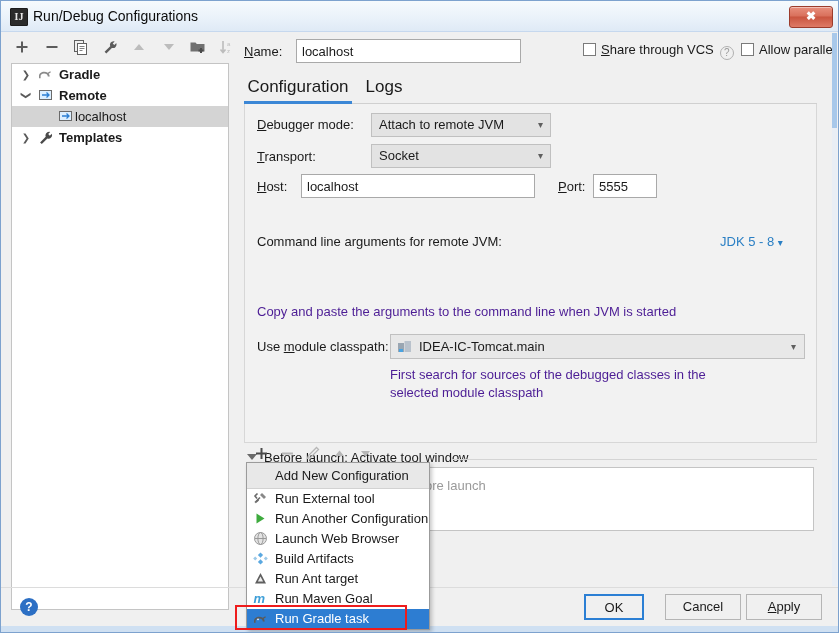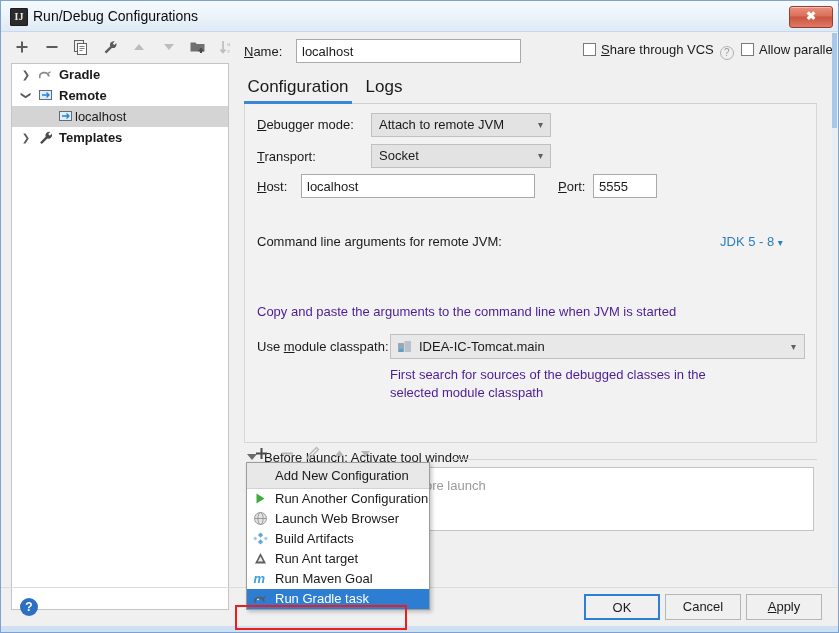--- a/index.html
+++ b/index.html
@@ -688,20 +688,30 @@
     <span class="tasks-empty">There are no tasks to run before launch</span>
   </div>
 
   <div class="show-page-row">
     <span class="cbox" style="border-color:#7a7a7a;"></span><span>Activate tool window</span>
   </div>
 
   <div class="menu">
     <div class="menu-header">Add New Configuration</div>
 
+    <div class="menu-item">
+      <span class="mi-ico">
+        <svg width="15" height="15" viewBox="0 0 15 15">
+            <path d="M2 11.5l5-5M4.5 2.5L2 5l2 2.5" stroke="#6b6b6b" stroke-width="1.6" fill="none"></path>
+            <path d="M9 2l4 4-2 2-4-4z" fill="#888"></path>
+            <path d="M2.5 12.5l2-4.5 1.6 1.6z" fill="#6b6b6b"></path>
+          </svg>
+      </span>
+      <span>Run External tool</span>
+    </div>
 
     <div class="menu-item">
       <span class="mi-ico">
         <svg width="15" height="15" viewBox="0 0 15 15">
             <path d="M3.5 2.5l8 5-8 5z" fill="#3eab3e"></path>
           </svg>
       </span>
       <span>Run Another Configuration</span>
     </div>
 
@@ -760,19 +770,19 @@
 
   <div class="sel-outline"></div>
 
   <div class="right-scroll">
     <div class="right-scroll-thumb"></div>
   </div>
 
   <div class="footer-sep"></div>
   <div class="help-btn">?</div>
 
-  <div class="dlg-btn default" style="left:583px; width:76px;">OK</div>
+  <div class="dlg-btn default" style="left:583px; width:60px;">OK</div>
   <div class="dlg-btn" style="left:664px; width:76px;">Cancel</div>
   <div class="dlg-btn" style="left:745px; width:76px;"><u>A</u>pply</div>
 
 
   <div class="bottom-strip"></div>
 </div>
 
 </body></html>

